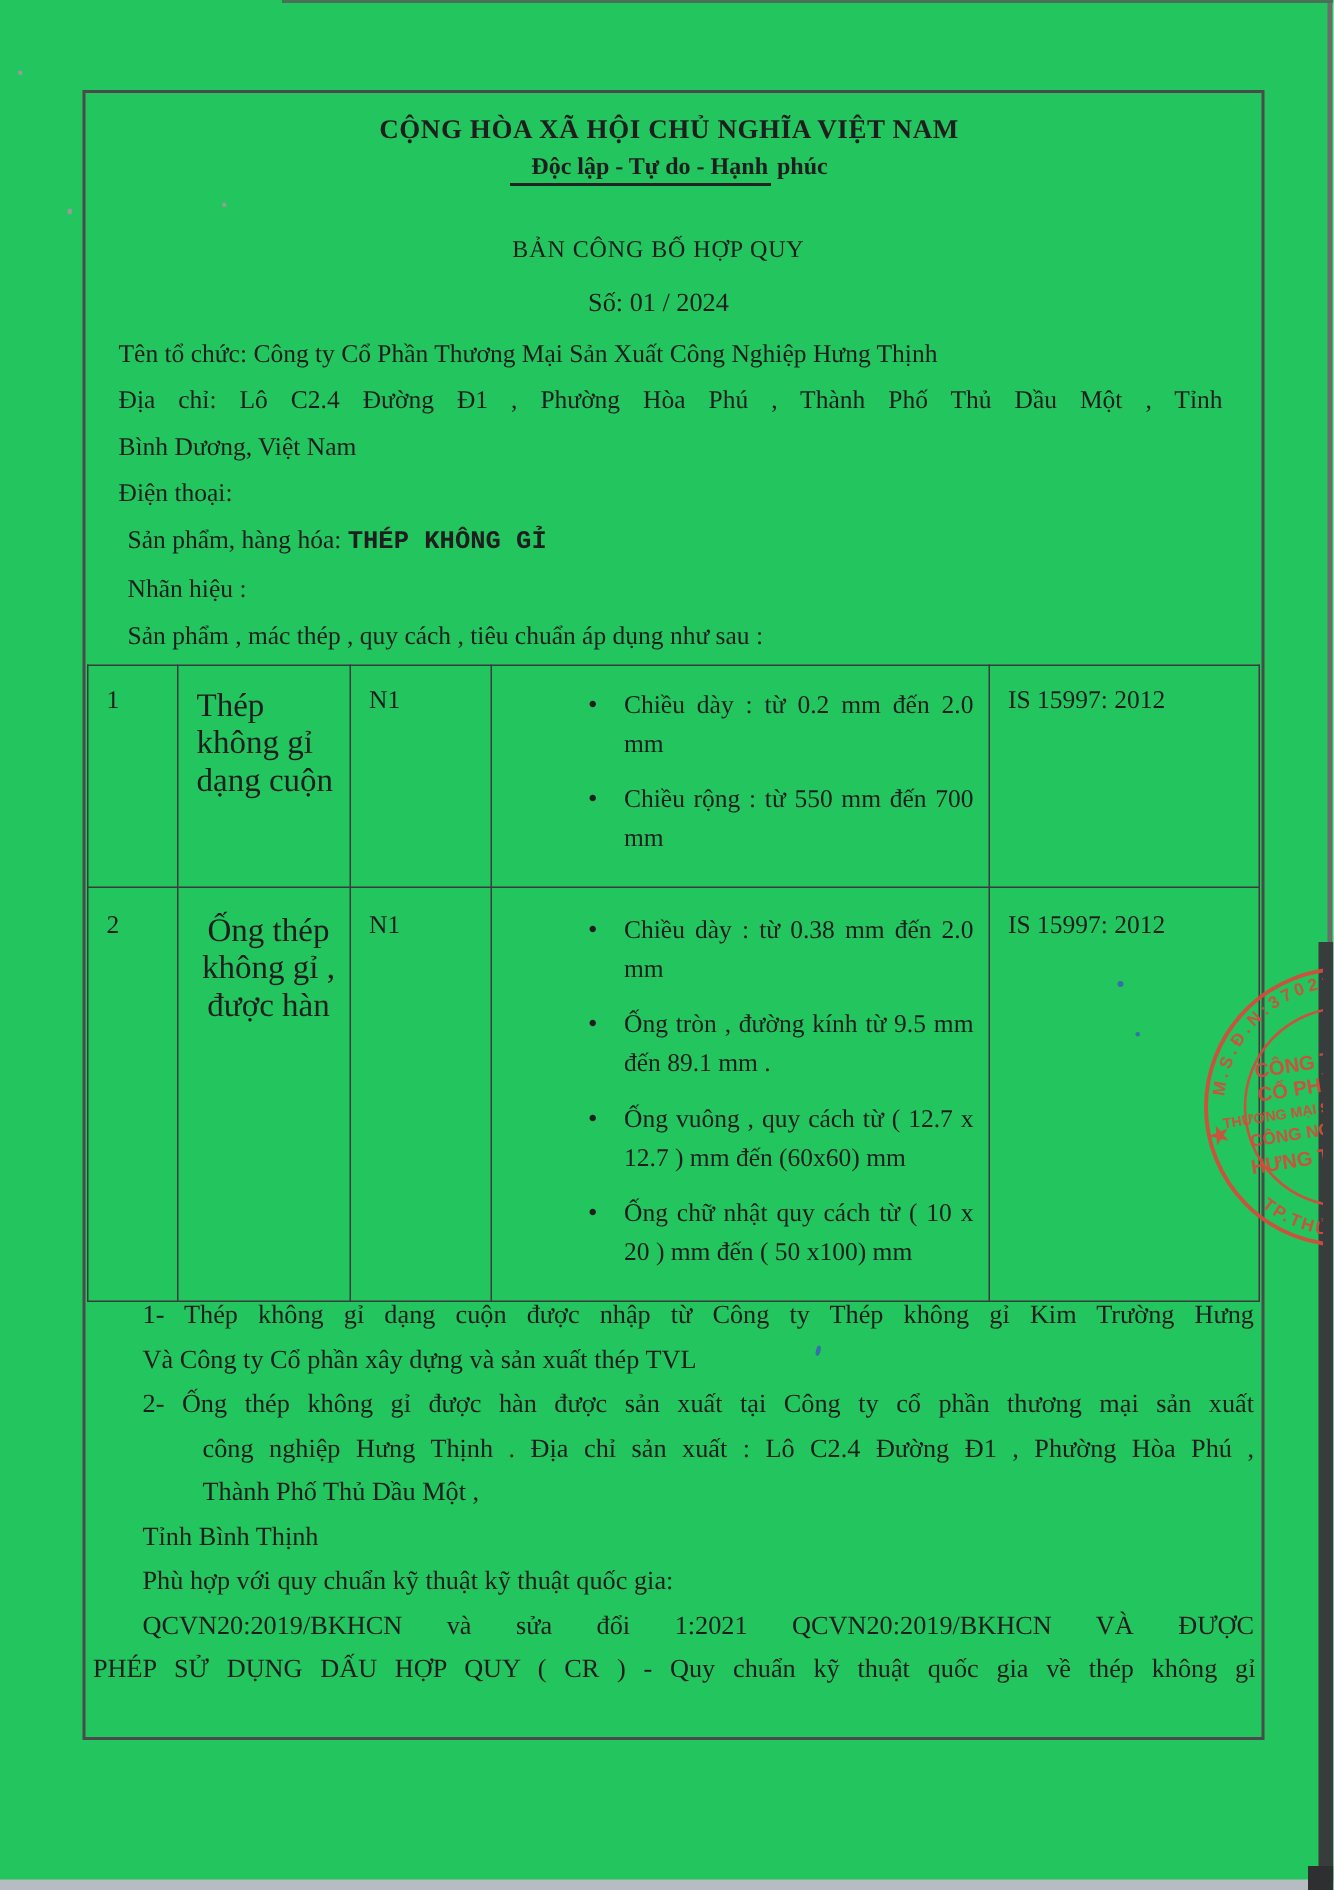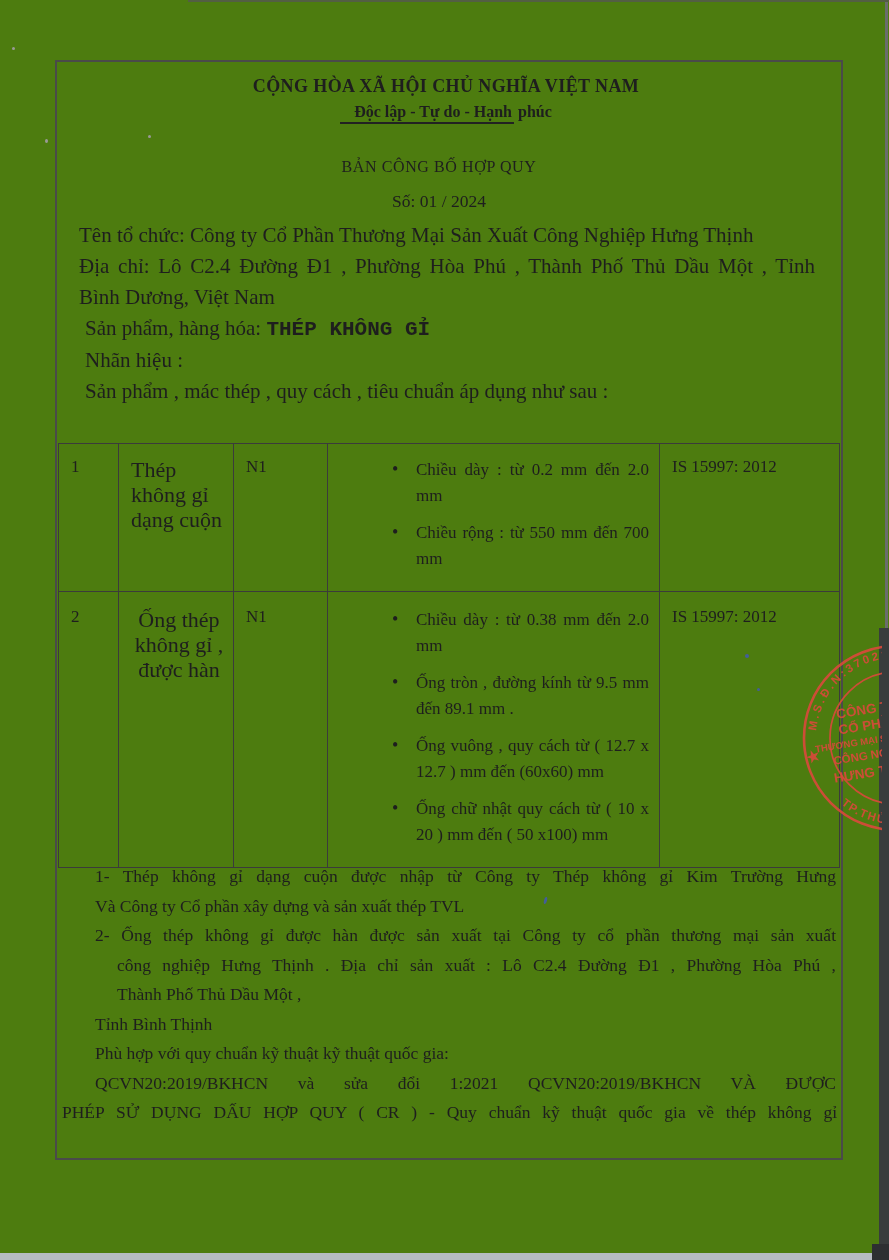--- a/index.html
+++ b/index.html
@@ -1,17 +1,17 @@
 <!DOCTYPE html>
 <html><head>
 <meta charset="utf-8">
 <style>
   html,body{margin:0;padding:0;background:#e8e8e8;}
   .scan{
-    position:relative;width:889px;height:1260px;background:#4d7c0f;
+    position:relative;width:889px;height:1260px;background:#22c55e;
     font-family:"Liberation Serif", serif;color:#1e1e1e;overflow:hidden;
     margin:0 auto;
   }
   
   .edge-top{position:absolute;left:188px;top:0;width:701px;height:2px;background:#565656;opacity:.75;}
   .edge-right-thin{position:absolute;left:885px;top:2px;width:3px;height:628px;background:#6a6d6c;}
   .edge-right-wide{position:absolute;left:879px;top:628px;width:10px;height:626px;background:#383c3c;}
   .edge-bottom-band{position:absolute;left:0;top:1253px;width:889px;height:7px;background:#b6bcc2;}
   .edge-bottom-square{position:absolute;left:872px;top:1244px;width:17px;height:16px;background:#2d2f31;}
   .speck{position:absolute;background:#9a9a96;border-radius:50%;}
@@ -22,21 +22,21 @@
     position:absolute;left:55px;top:60px;width:788px;height:1100px;
     border:2px solid #4a4a4a;box-sizing:border-box;background:transparent;
   }
   .c{text-align:center;}
   .motto1{position:absolute;left:0;right:6px;top:14px;font-size:18px;font-weight:bold;letter-spacing:.4px;}
   .motto2{position:absolute;left:0;right:6px;top:41px;font-size:16px;font-weight:bold;}
   .motto2 .ul{border-bottom:2px solid #222;padding:0 2px 2px 14px;}
   .title{position:absolute;left:0;right:20px;top:96px;font-size:16px;font-weight:normal;letter-spacing:.6px;}
   .docnum{position:absolute;left:0;right:20px;top:129px;font-size:17.5px;}
 
-  .info{position:absolute;left:22px;right:26px;top:158px;font-size:21px;line-height:31px;}
+  .info{position:absolute;left:22px;right:26px;top:158px;font-size:17px;line-height:31px;}
   .info .ln{white-space:nowrap;overflow:visible;}
   .info .jl{white-space:normal;text-align:justify;text-align-last:justify;}
   .indent6{padding-left:6px;}
   .bold{font-weight:bold;font-family:Liberation Mono, monospace;}
 
   
   table.prod{
     position:absolute;left:1px;top:381px;width:781px;
     border-collapse:collapse;table-layout:fixed;font-size:17px;
   }
@@ -56,21 +56,21 @@
     position:relative;padding-left:26px;margin-bottom:11px;
     text-align:justify;line-height:26px;font-size:17px;
   }
   ul.specs li::before{content:"•";position:absolute;left:2px;top:-1px;font-size:18px;}
   td.std{padding:13px 6px 6px 10px;}
   tr.r2 td.std{padding-top:15px;}
 
   
   .notes{position:absolute;left:0;right:0;top:800px;font-size:17.5px;line-height:29.5px;}
   .notes .row{margin:0 5px 0 38px;}
-  .notes .hang{margin-left:60px;}
+  .notes .hang{margin-left:78px;}
   .notes .flush{margin-left:5px;margin-right:4px;}
   .notes .jl{text-align:justify;text-align-last:justify;}
 
   
   .stampbox{
     position:absolute;left:780px;top:624px;width:102px;height:232px;
     overflow:hidden;z-index:6;pointer-events:none;
   }
   .stampbox svg{position:absolute;left:0;top:0;}
   .seal-sans{font-family:"Liberation Sans",sans-serif;font-weight:bold;}
@@ -97,20 +97,21 @@
     <div class="motto1 c">CỘNG HÒA XÃ HỘI CHỦ NGHĨA VIỆT NAM</div>
     <div class="motto2 c"><span class="ul">Độc lập - Tự do - Hạnh</span><span> phúc</span></div>
 
     <div class="title c">BẢN CÔNG BỐ HỢP QUY</div>
     <div class="docnum c">Số: 01 / 2024</div>
 
     <div class="info">
       <div class="ln">Tên tổ chức: Công ty Cổ Phần Thương Mại Sản Xuất Công Nghiệp Hưng Thịnh</div>
       <div class="ln jl">Địa chỉ: Lô C2.4 Đường Đ1 , Phường Hòa Phú , Thành Phố Thủ Dầu Một , Tỉnh</div>
       <div class="ln">Bình Dương, Việt Nam</div>
+      <div class="ln">Điện thoại:</div>
       <div class="ln indent6"><span>Sản phẩm, hàng hóa: </span><span class="bold">THÉP KHÔNG GỈ</span></div>
       <div class="ln indent6">Nhãn hiệu :</div>
       <div class="ln indent6">Sản phẩm , mác thép , quy cách , tiêu chuẩn áp dụng như sau :</div>
     </div>
 
     <table class="prod">
       <colgroup>
           <col class="c1">
           <col class="c2">
           <col class="c3">

